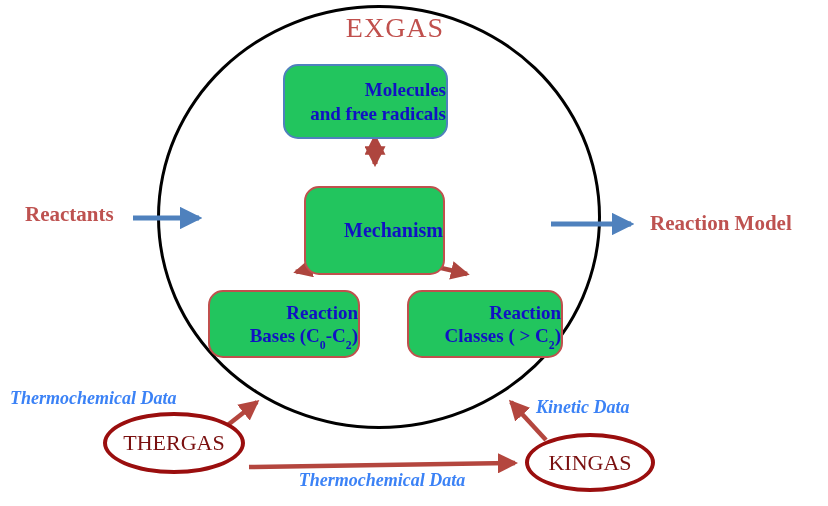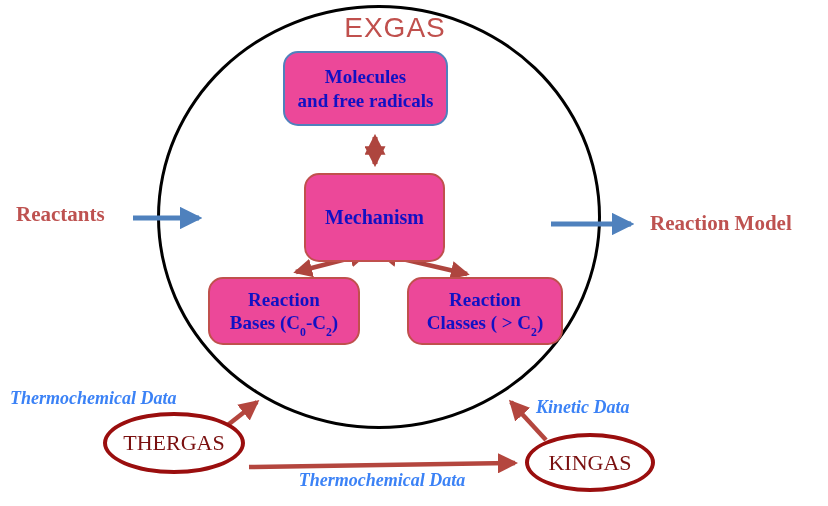--- a/index.html
+++ b/index.html
@@ -6,39 +6,39 @@
   .stage{
     position:relative;width:828px;height:506px;background:#ffffff;
     font-family:"Liberation Serif", serif;overflow:hidden;
   }
   .exgas-circle{
     position:absolute;left:157px;top:5px;width:444px;height:424px;
     border:3px solid #000;border-radius:50%;box-sizing:border-box;background:transparent;
   }
   .exgas-title{
     position:absolute;left:330px;top:12px;width:130px;text-align:center;
-    font-family:Liberation Sans, sans-serif;font-size:28px;color:#C0504D;letter-spacing:1px;
+    font-family:Liberation Serif, serif;font-size:28px;color:#C0504D;letter-spacing:1px;
   }
   .node-box{
     position:absolute;box-sizing:border-box;border-radius:15px;
-    display:flex;flex-direction:column;justify-content:center;align-items:center;
-    background:#ec4899;text-align:center;
-    color:#1111C4;font-weight:bold;line-height:1.22;
+    display:flex;flex-direction:column;justify-content:center;align-items:flex-end;
+    background:#22c55e;text-align:center;
+    color:#1111C4;font-weight:bold;line-height:1.22;margin-top:13px;
   }
   .box-blue{border:2px solid #4F81BD;}
   .box-red{border:2px solid #C0504D;}
   .molecules-box{left:283px;top:51px;width:165px;height:75px;font-size:19px;}
   .mechanism-box{left:304px;top:173px;width:141px;height:89px;font-size:20px;}
   .bases-box{left:208px;top:277px;width:152px;height:68px;font-size:19px;}
   .classes-box{left:407px;top:277px;width:156px;height:68px;font-size:19px;}
   .node-box sub{font-size:0.62em;position:relative;top:0.18em;line-height:0;}
   .side-label{
     position:absolute;font-weight:bold;font-size:21px;color:#BE5250;white-space:nowrap;
   }
-  .reactants-label{left:16px;top:202px;}
+  .reactants-label{left:25px;top:202px;}
   .kinetic-model-label{left:650px;top:211px;}
   .flow-label{
     position:absolute;font-weight:bold;font-style:italic;font-size:18px;color:#3b82f6;white-space:nowrap;
   }
   .thermo-left-label{left:10px;top:388px;}
   .kinetic-right-label{left:536px;top:397px;}
   .thermo-bottom-label{left:281px;top:470px;width:202px;text-align:center;}
   .tool-ellipse{
     position:absolute;box-sizing:border-box;border:4px solid #9A0E0E;border-radius:50%;
     display:flex;justify-content:center;align-items:center;background:#fff;

